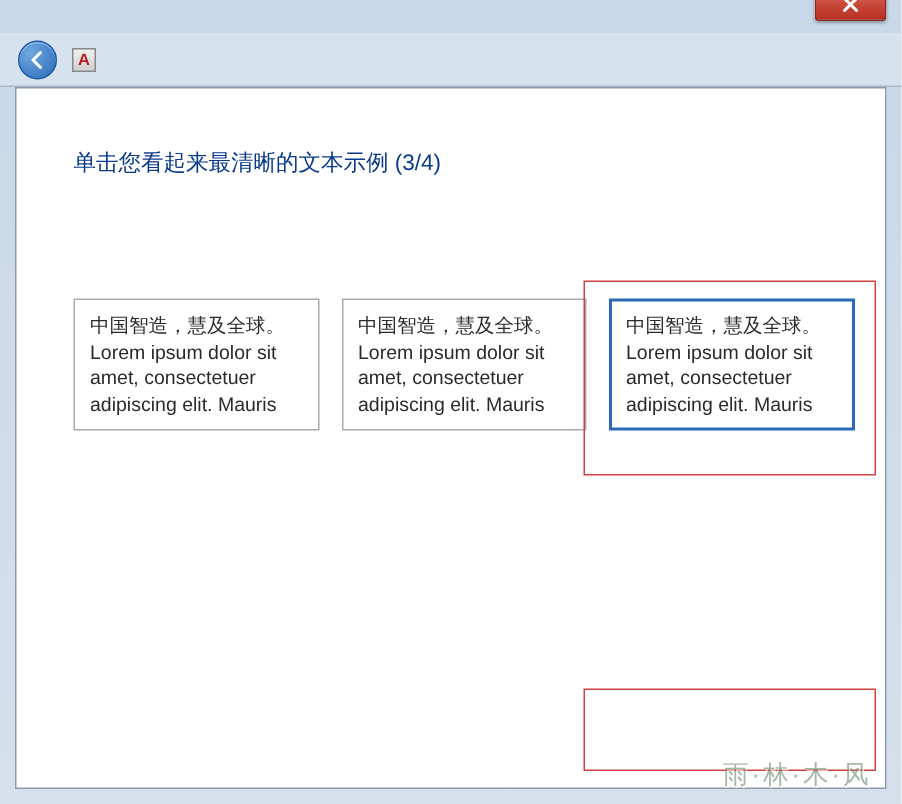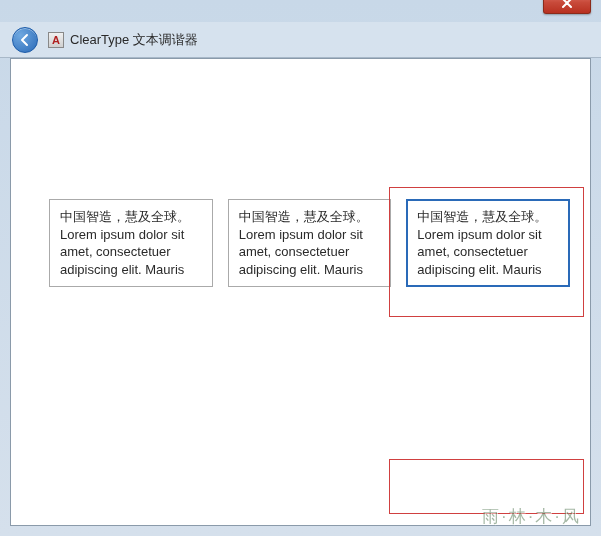--- a/index.html
+++ b/index.html
@@ -146,24 +146,24 @@
 
 <div class="header">
   <div class="back-btn">
     <svg viewBox="0 0 14 14">
       <path d="M9 2 L4 7 L9 12" stroke="#fff" stroke-width="2" fill="none" stroke-linecap="round" stroke-linejoin="round"></path>
     </svg>
   </div>
   <div class="app-icon">
     <span>A</span>
   </div>
-  <div class="title-text">ClearType 文本调谐器</div>
 </div>
 
 <div class="content-wrap">
+  <div class="instruction">单击您看起来最清晰的文本示例 (3/4)</div>
 
   <div class="samples">
     <div class="sample">
       <span>中国智造，慧及全球。</span>
       <span>Lorem ipsum dolor sit amet, consectetuer adipiscing elit. Mauris</span>
     </div>
     <div class="sample">
       <span>中国智造，慧及全球。</span>
       <span>Lorem ipsum dolor sit amet, consectetuer adipiscing elit. Mauris</span>
     </div>

